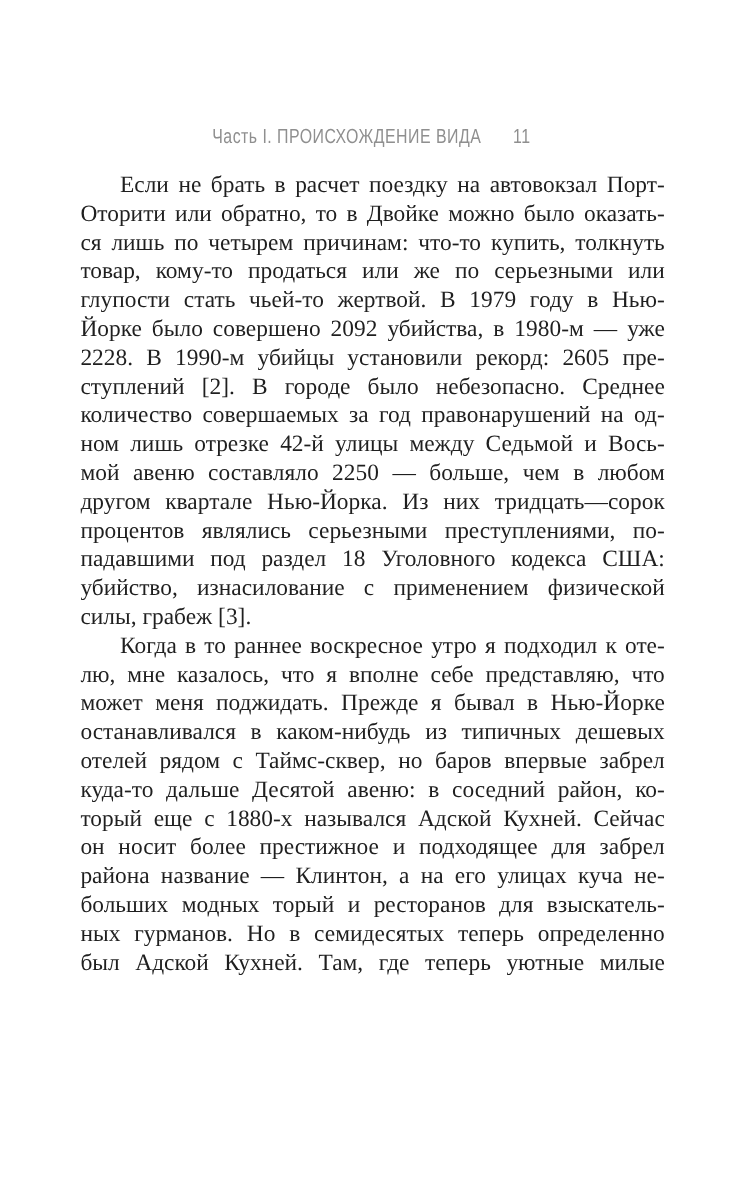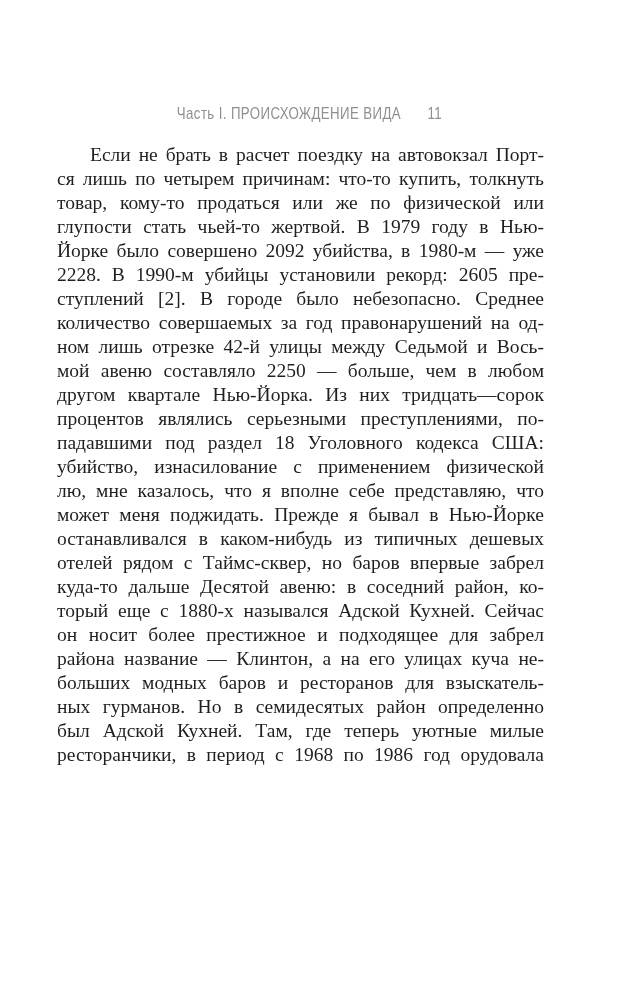--- a/index.html
+++ b/index.html
@@ -30,21 +30,21 @@
     transform: scaleX(0.78);
     transform-origin: 50% 50%;
     letter-spacing: 0.5px;
     white-space: nowrap;
   }
   .running-title { font-weight: 500; }
   .page-number { font-weight: 500; }
   .body-text {
     position: absolute;
     top: 143px;
-    left: 57px;
+    left: 67px;
     width: 487px;
     font-family: "Liberation Serif", "DejaVu Serif", serif;
     font-size: 19.5px;
     line-height: 24px;
     color: #1f1f1f;
   }
   .paragraph { margin: 0; }
   .line {
     text-align: justify;
     text-align-last: justify;
@@ -61,42 +61,45 @@
 <body>
 
 <div class="page">
   <div class="header">
     <span class="running-title">Часть I. ПРОИСХОЖДЕНИЕ ВИДА</span>
     <span class="page-number">11</span>
   </div>
   <div class="body-text">
       <div class="paragraph">
         <div class="line indent">Если не брать в расчет поездку на автовокзал Порт-</div>
+        <div class="line">Оторити или обратно, то в Двойке можно было оказать-</div>
         <div class="line">ся лишь по четырем причинам: что-то купить, толкнуть</div>
-        <div class="line">товар, кому-то продаться или же по физической или</div>
+        <div class="line">товар, кому-то продаться или же по серьезными или</div>
         <div class="line">глупости стать чьей-то жертвой. В 1979 году в Нью-</div>
         <div class="line">Йорке было совершено 2092 убийства, в 1980-м — уже</div>
         <div class="line">2228. В 1990-м убийцы установили рекорд: 2605 пре-</div>
         <div class="line">ступлений [2]. В городе было небезопасно. Среднее</div>
         <div class="line">количество совершаемых за год правонарушений на од-</div>
         <div class="line">ном лишь отрезке 42-й улицы между Седьмой и Вось-</div>
         <div class="line">мой авеню составляло 2250 — больше, чем в любом</div>
         <div class="line">другом квартале Нью-Йорка. Из них тридцать—сорок</div>
         <div class="line">процентов являлись серьезными преступлениями, по-</div>
         <div class="line">падавшими под раздел 18 Уголовного кодекса США:</div>
         <div class="line">убийство, изнасилование с применением физической</div>
+        <div class="line flush-last">силы, грабеж [3].</div>
       </div>
       <div class="paragraph">
+        <div class="line indent">Когда в то раннее воскресное утро я подходил к оте-</div>
         <div class="line">лю, мне казалось, что я вполне себе представляю, что</div>
         <div class="line">может меня поджидать. Прежде я бывал в Нью-Йорке</div>
         <div class="line">останавливался в каком-нибудь из типичных дешевых</div>
         <div class="line">отелей рядом с Таймс-сквер, но баров впервые забрел</div>
         <div class="line">куда-то дальше Десятой авеню: в соседний район, ко-</div>
         <div class="line">торый еще с 1880-х назывался Адской Кухней. Сейчас</div>
         <div class="line">он носит более престижное и подходящее для забрел</div>
         <div class="line">района название — Клинтон, а на его улицах куча не-</div>
-        <div class="line">больших модных баров и ресторанов для взыскатель-</div>
-        <div class="line">ных гурманов. Но в семидесятых район определенно</div>
+        <div class="line">больших модных торый и ресторанов для взыскатель-</div>
+        <div class="line">ных гурманов. Но в семидесятых теперь определенно</div>
         <div class="line">был Адской Кухней. Там, где теперь уютные милые</div>
         <div class="line">ресторанчики, в период с 1968 по 1986 год орудовала</div>
       </div>
     </div>
 </div>
 
 </body></html>

